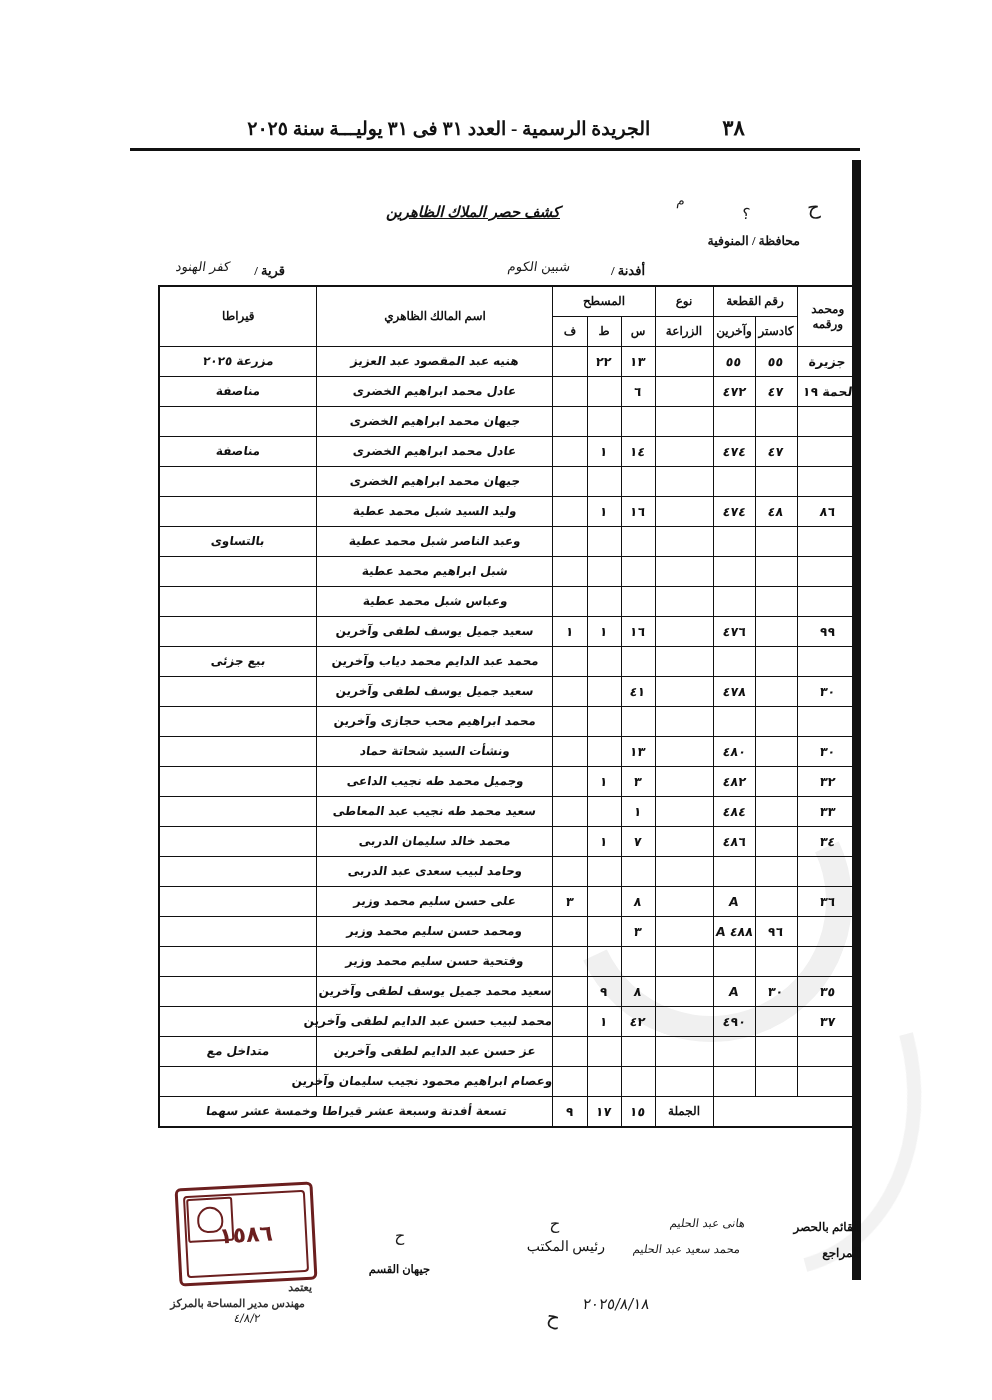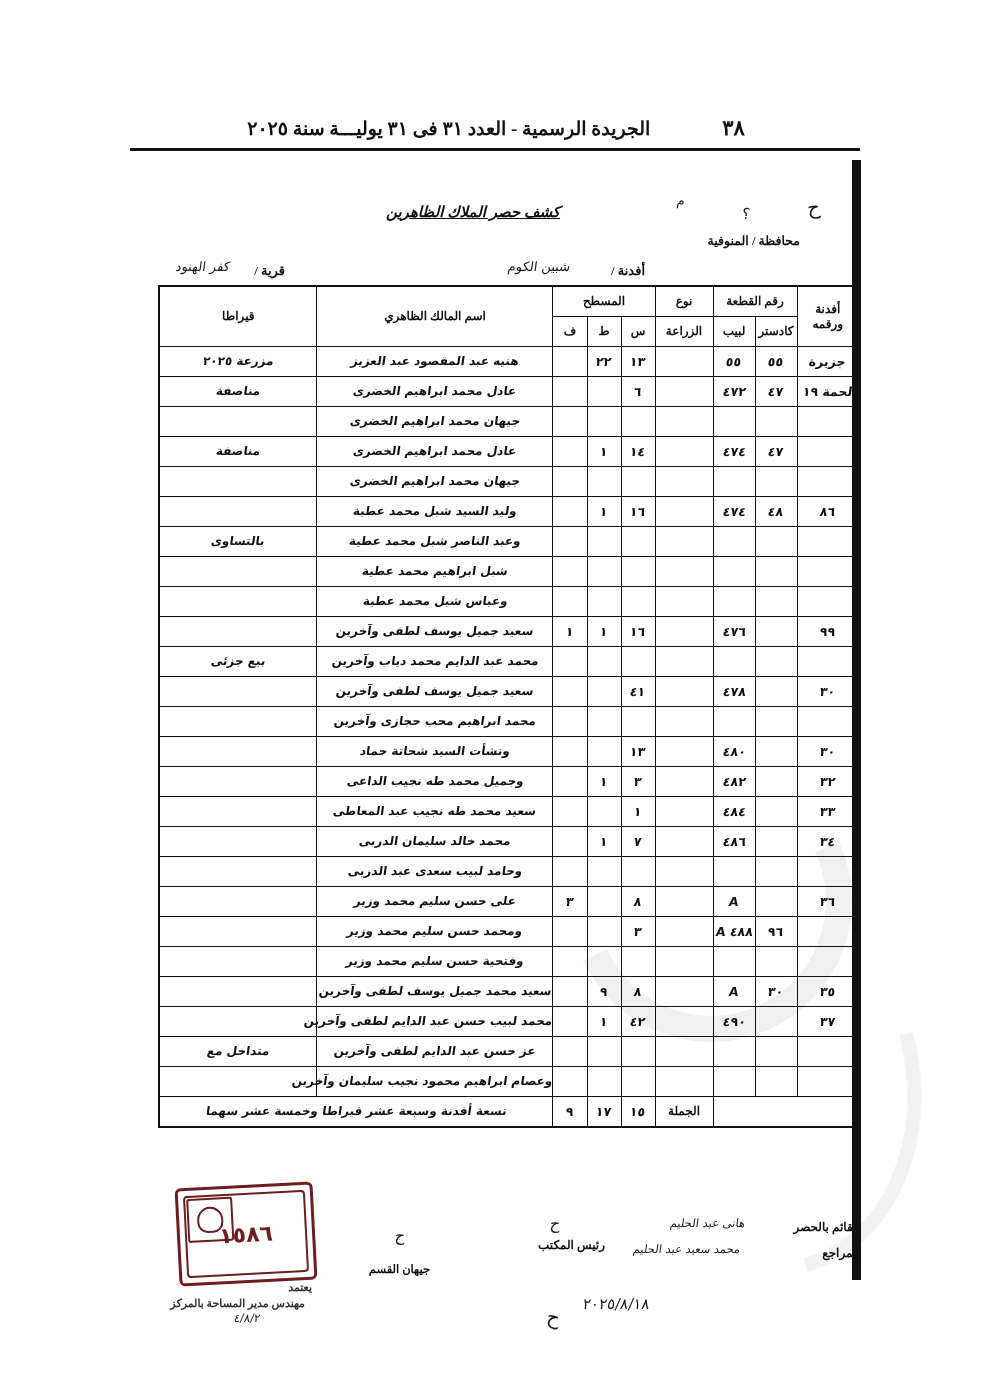--- a/index.html
+++ b/index.html
@@ -95,21 +95,21 @@
   .name-cell .cell-hand{font-size:12px;}
   .notes-cell{text-align:center;}
   .notes-cell .cell-hand{font-size:12px;}
   .tot-label{font-size:11px;font-weight:700;}
   
   .footer{
     position:absolute;right:0;top:1035px;width:700px;height:95px;
   }
   .sig-right{position:absolute;right:0;top:10px;font-size:12px;font-weight:700;}
   .sig-right2{position:absolute;right:0;top:36px;font-size:12px;font-weight:700;}
-  .sig-mid{position:absolute;right:255px;top:28px;font-size:12px;font-weight:700;}
+  .sig-mid{position:absolute;right:255px;top:28px;font-size:14px;font-weight:400;}
   .sig-left{position:absolute;right:430px;top:52px;font-size:11.5px;font-weight:700;}
   .sig-hand-1{position:absolute;right:115px;top:6px;}
   .sig-hand-2{position:absolute;right:120px;top:32px;}
   .sig-hand-3{position:absolute;right:300px;top:4px;font-size:16px;}
   .sig-hand-4{position:absolute;right:455px;top:16px;font-size:16px;}
   
   .stamp{
     position:absolute;right:545px;top:1010px;width:132px;height:92px;
     border:3px solid #6b1f1f;border-radius:6px;color:#6b1f1f;
     transform:rotate(-3deg);
@@ -191,34 +191,34 @@
       <col style="width:58px">
       <col style="width:34px">
         <col style="width:34px">
         <col style="width:34px">
       <col style="width:236px">
         <col style="width:158px">
     </colgroup>
     <thead>
       <tr>
         <th rowspan="2">
-          <div>أفدنة</div>
+          <div>ومحمد</div>
           <div>ورقمه</div>
         </th>
         <th colspan="2">رقم القطعة</th>
         <th>
           <div>نوع</div>
         </th>
         <th colspan="3">المسطح</th>
         <th rowspan="2">اسم المالك الظاهري</th>
         <th rowspan="2">قيراطا</th>
       </tr>
       <tr>
         <th>كادستر</th>
-        <th>لبيب</th>
+        <th>وآخرين</th>
         <th>الزراعة</th>
         <th>س</th>
         <th>ط</th>
         <th>ف</th>
       </tr>
     </thead>
     <tbody id="tbody">
         <tr>
           <td><span class="cell-hand">جزيرة</span></td>
           <td><span class="cell-hand">٥٥</span></td>

